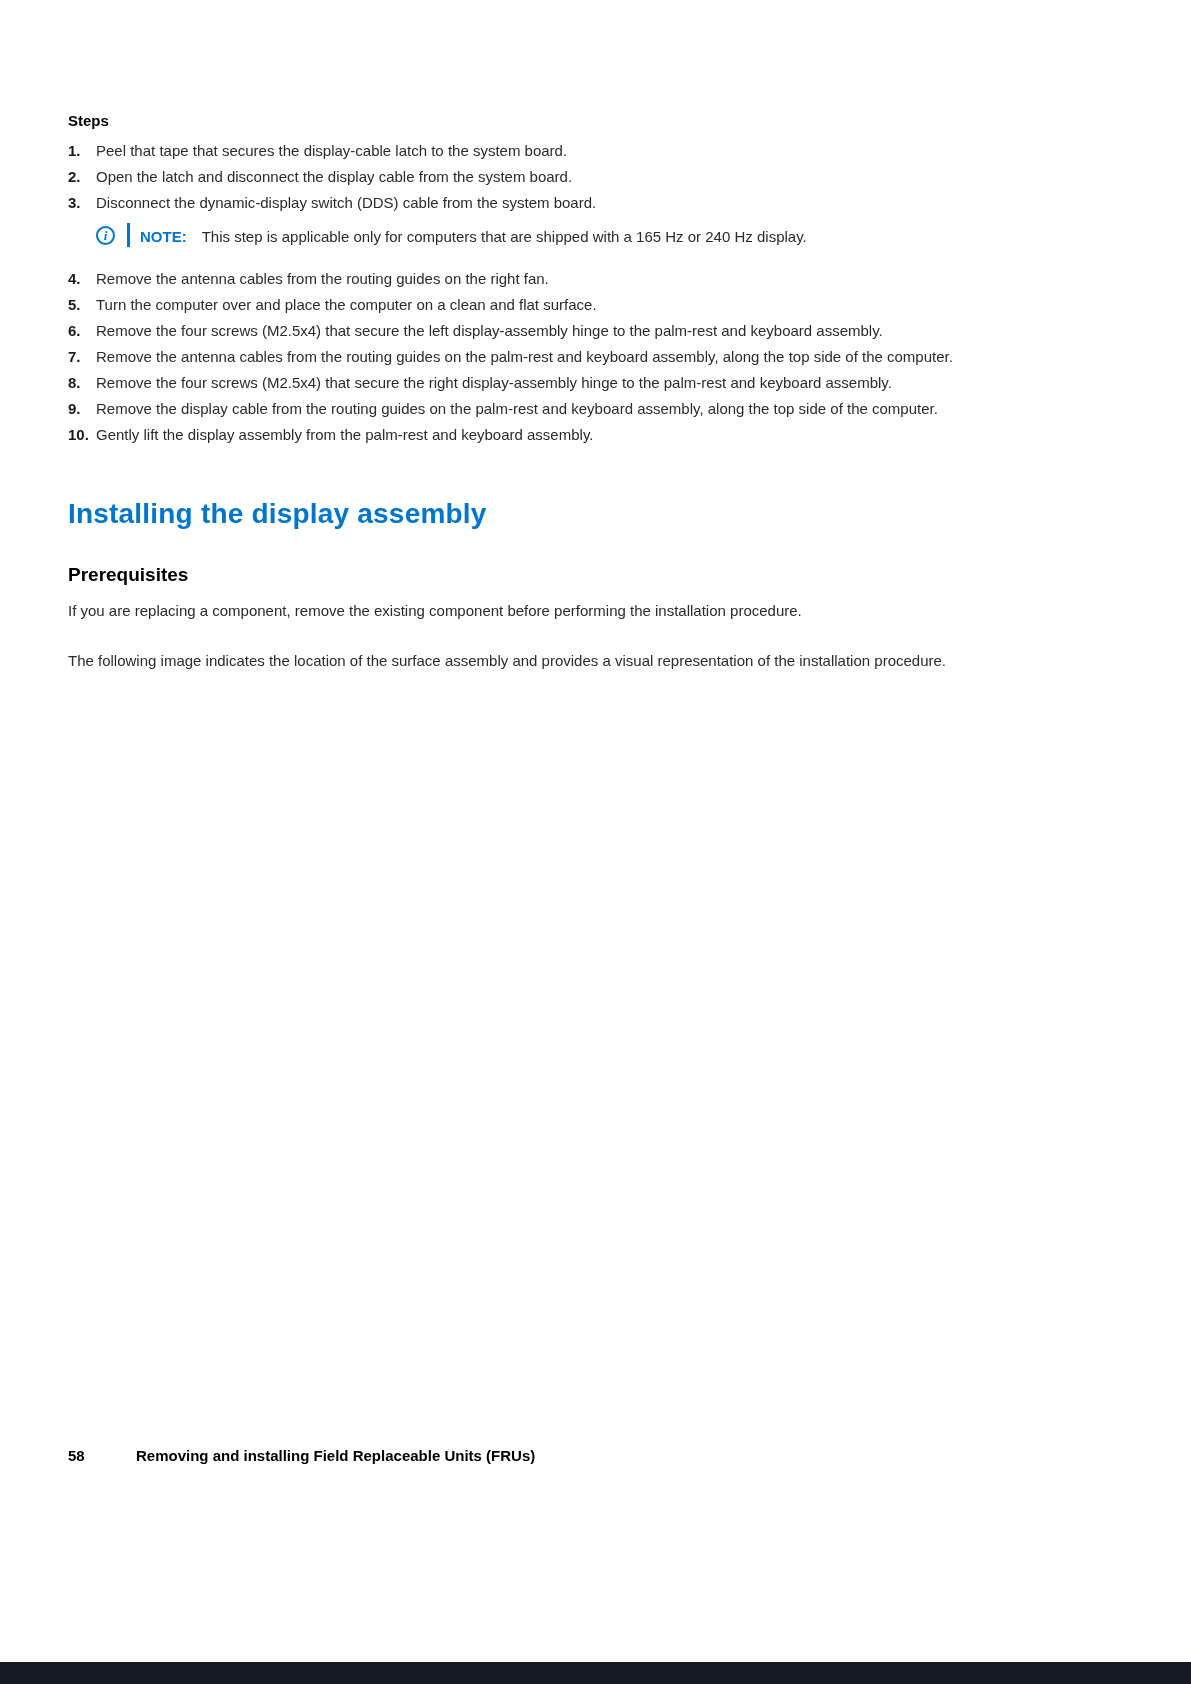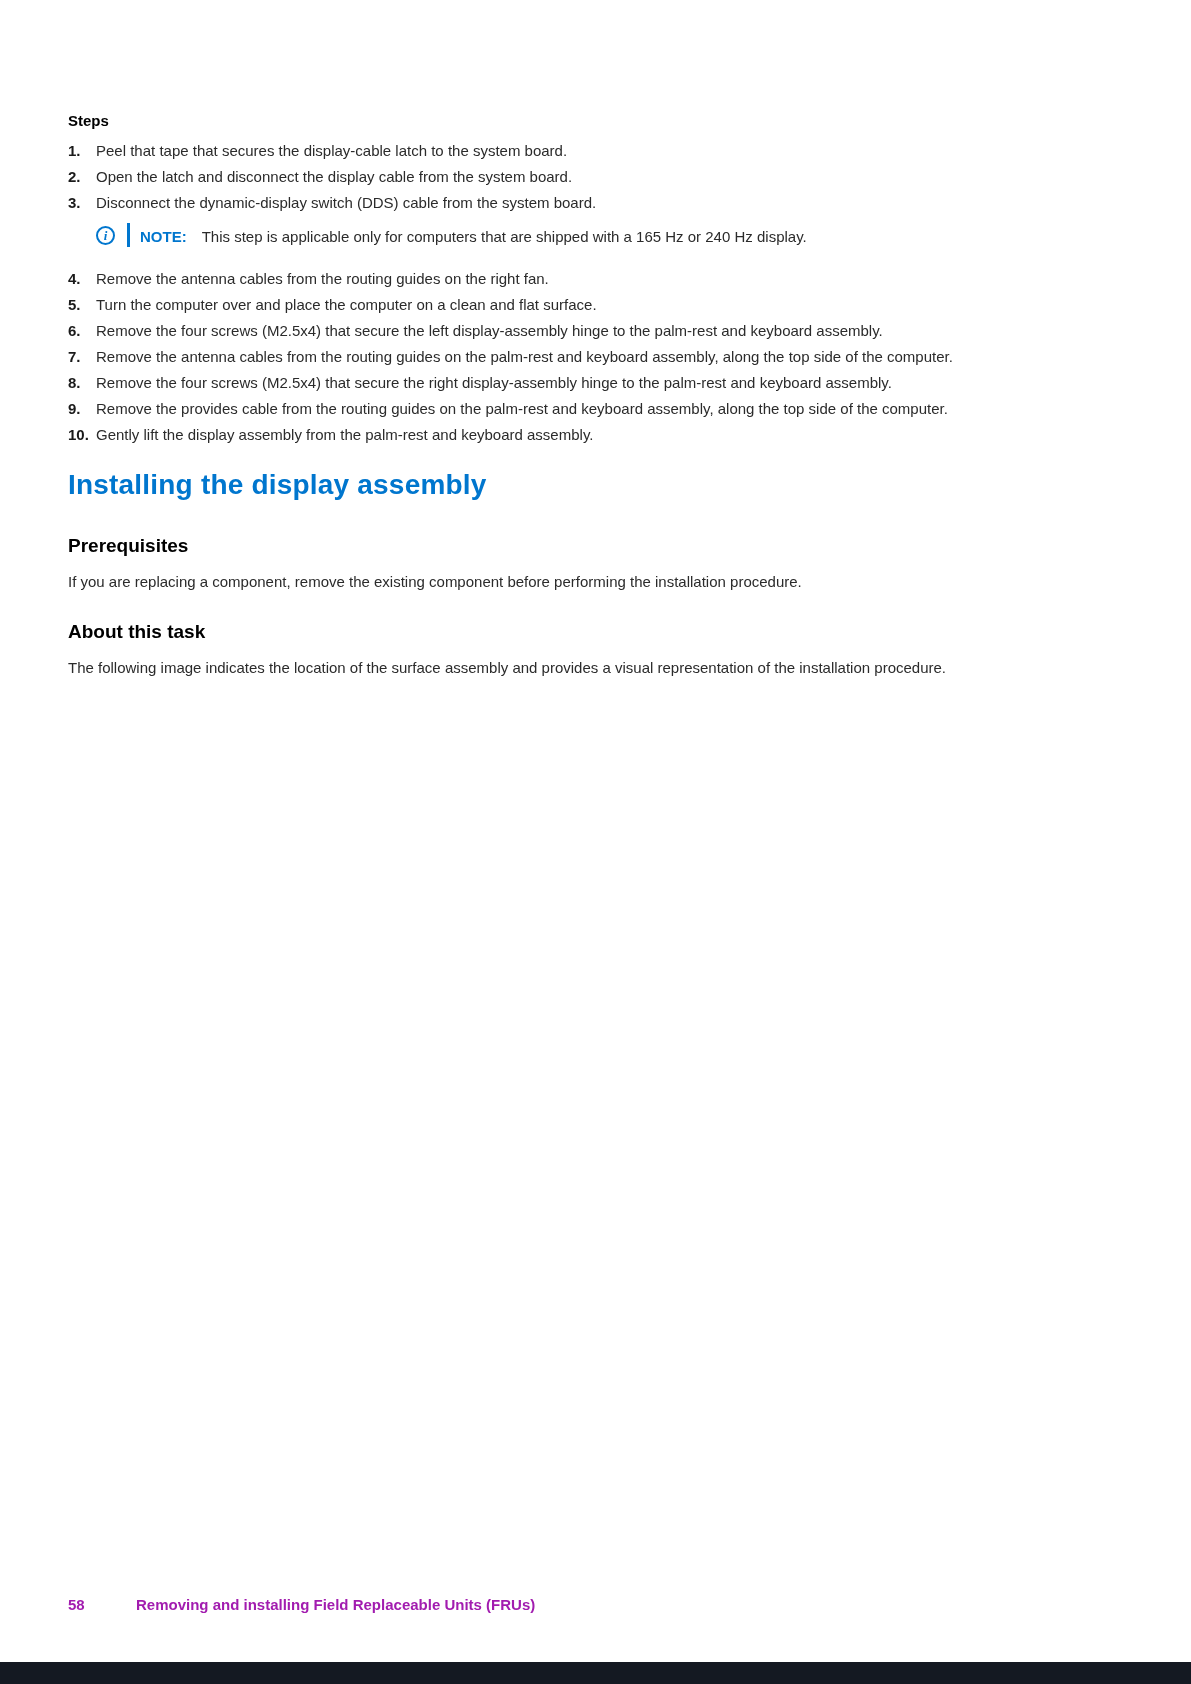--- a/index.html
+++ b/index.html
@@ -94,21 +94,21 @@
     color: #0076CE;
     font-weight: bold;
     margin-right: 15px;
   }
 
   .section-title {
     font-size: 28px;
     line-height: 32px;
     font-weight: bold;
     color: #0076CE;
-    margin-top: 24px;
+    margin-top: 53px;
     margin-bottom: 34px;
     letter-spacing: 0.2px;
   }
 
   .sub-heading {
     font-size: 19px;
     font-weight: bold;
     color: #000000;
     margin-bottom: 14px;
   }
@@ -116,27 +116,27 @@
   .paragraph {
     font-size: 15px;
     line-height: 22px;
     color: #2b2b2b;
     margin-bottom: 28px;
     max-width: 990px;
   }
 
   .footer {
     position: absolute;
-    top: 1596px;
+    top: 1447px;
     left: 68px;
     display: flex;
     align-items: baseline;
     font-size: 15px;
     font-weight: bold;
-    color: #a21caf;
+    color: #000000;
   }
 
   .footer-page-num { width: 68px; }
 
   .bottom-bar {
     position: absolute;
     left: 0;
     bottom: 0;
     width: 100%;
     height: 22px;
@@ -196,34 +196,33 @@
       <span class="step-text">Remove the antenna cables from the routing guides on the palm-rest and keyboard assembly, along the top side of the computer.</span>
     </div>
 
     <div class="step">
       <span class="step-num">8.</span>
       <span class="step-text">Remove the four screws (M2.5x4) that secure the right display-assembly hinge to the palm-rest and keyboard assembly.</span>
     </div>
 
     <div class="step">
       <span class="step-num">9.</span>
-      <span class="step-text">Remove the provides cable from the routing guides on the palm-rest and keyboard assembly, along the top side of the computer.</span>
+      <span class="step-text">Remove the display cable from the routing guides on the palm-rest and keyboard assembly, along the top side of the computer.</span>
     </div>
 
     <div class="step">
       <span class="step-num">10.</span>
       <span class="step-text">Gently lift the display assembly from the palm-rest and keyboard assembly.</span>
     </div>
 
     <h1 class="section-title">Installing the display assembly</h1>
 
     <div class="sub-heading">Prerequisites</div>
     <p class="paragraph">If you are replacing a component, remove the existing component before performing the installation procedure.</p>
 
-    <div class="sub-heading">About this task</div>
     <p class="paragraph">The following image indicates the location of the surface assembly and provides a visual representation of the installation procedure.</p>
 
   </div>
 
   <div class="footer">
     <span class="footer-page-num">58</span>
     <span class="footer-text">Removing and installing Field Replaceable Units (FRUs)</span>
   </div>
 
   <div class="bottom-bar"></div>

